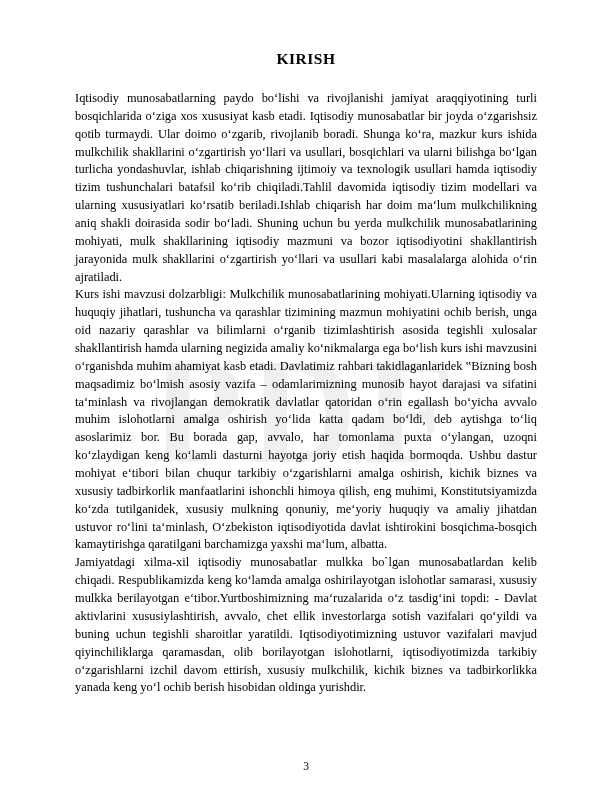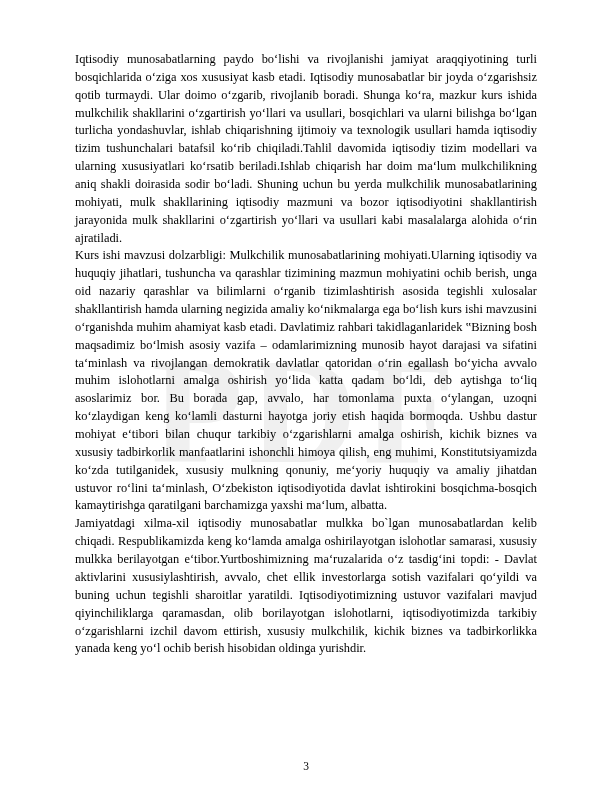--- a/index.html
+++ b/index.html
@@ -78,20 +78,21 @@
 </style>
 </head>
 <body>
 
 <div class="page">
 
   <div class="watermark">PDF</div>
 
   <div class="content">
 
+    <div class="doc-title">KIRISH</div>
 
     <div class="body-text">
       <p class="para">Iqtisodiy munosabatlarning paydo bo‘lishi va rivojlanishi jamiyat araqqiyotining turli bosqichlarida o‘ziga xos xususiyat kasb etadi. Iqtisodiy munosabatlar bir joyda o‘zgarishsiz qotib turmaydi. Ular doimo o‘zgarib, rivojlanib boradi. Shunga ko‘ra, mazkur kurs ishida mulkchilik shakllarini o‘zgartirish yo‘llari va usullari, bosqichlari va ularni bilishga bo‘lgan turlicha yondashuvlar, ishlab chiqarishning ijtimoiy va texnologik usullari hamda iqtisodiy tizim tushunchalari batafsil ko‘rib chiqiladi.Tahlil davomida iqtisodiy tizim modellari va ularning xususiyatlari ko‘rsatib beriladi.Ishlab chiqarish har doim ma‘lum mulkchilikning aniq shakli doirasida sodir bo‘ladi. Shuning uchun bu yerda mulkchilik munosabatlarining mohiyati, mulk shakllarining iqtisodiy mazmuni va bozor iqtisodiyotini shakllantirish jarayonida mulk shakllarini o‘zgartirish yo‘llari va usullari kabi masalalarga alohida o‘rin ajratiladi.</p>
       <p class="para">Kurs ishi mavzusi dolzarbligi: Mulkchilik munosabatlarining mohiyati.Ularning iqtisodiy va huquqiy jihatlari, tushuncha va qarashlar tizimining mazmun mohiyatini ochib berish, unga oid nazariy qarashlar va bilimlarni o‘rganib tizimlashtirish asosida tegishli xulosalar shakllantirish hamda ularning negizida amaliy ko‘nikmalarga ega bo‘lish kurs ishi mavzusini o‘rganishda muhim ahamiyat kasb etadi. Davlatimiz rahbari takidlaganlaridek ‟Bizning bosh maqsadimiz bo‘lmish asosiy vazifa – odamlarimizning munosib hayot darajasi va sifatini ta‘minlash va rivojlangan demokratik davlatlar qatoridan o‘rin egallash bo‘yicha avvalo muhim islohotlarni amalga oshirish yo‘lida katta qadam bo‘ldi, deb aytishga to‘liq asoslarimiz bor. Bu borada gap, avvalo, har tomonlama puxta o‘ylangan, uzoqni ko‘zlaydigan keng ko‘lamli dasturni hayotga joriy etish haqida bormoqda. Ushbu dastur mohiyat e‘tibori bilan chuqur tarkibiy o‘zgarishlarni amalga oshirish, kichik biznes va xususiy tadbirkorlik manfaatlarini ishonchli himoya qilish, eng muhimi, Konstitutsiyamizda ko‘zda tutilganidek, xususiy mulkning qonuniy, me‘yoriy huquqiy va amaliy jihatdan ustuvor ro‘lini ta‘minlash, O‘zbekiston iqtisodiyotida davlat ishtirokini bosqichma-bosqich kamaytirishga qaratilgani barchamizga yaxshi ma‘lum, albatta.</p>
       <p class="para">Jamiyatdagi xilma-xil iqtisodiy munosabatlar mulkka bo`lgan munosabatlardan kelib chiqadi. Respublikamizda keng ko‘lamda amalga oshirilayotgan islohotlar samarasi, xususiy mulkka berilayotgan e‘tibor.Yurtboshimizning ma‘ruzalarida o‘z tasdig‘ini topdi: - Davlat aktivlarini xususiylashtirish, avvalo, chet ellik investorlarga sotish vazifalari qo‘yildi va buning uchun tegishli sharoitlar yaratildi. Iqtisodiyotimizning ustuvor vazifalari mavjud qiyinchiliklarga qaramasdan, olib borilayotgan islohotlarni, iqtisodiyotimizda tarkibiy o‘zgarishlarni izchil davom ettirish, xususiy mulkchilik, kichik biznes va tadbirkorlikka yanada keng yo‘l ochib berish hisobidan oldinga yurishdir.</p>
     </div>
 
   </div>
 
   <div class="page-number">3</div>

